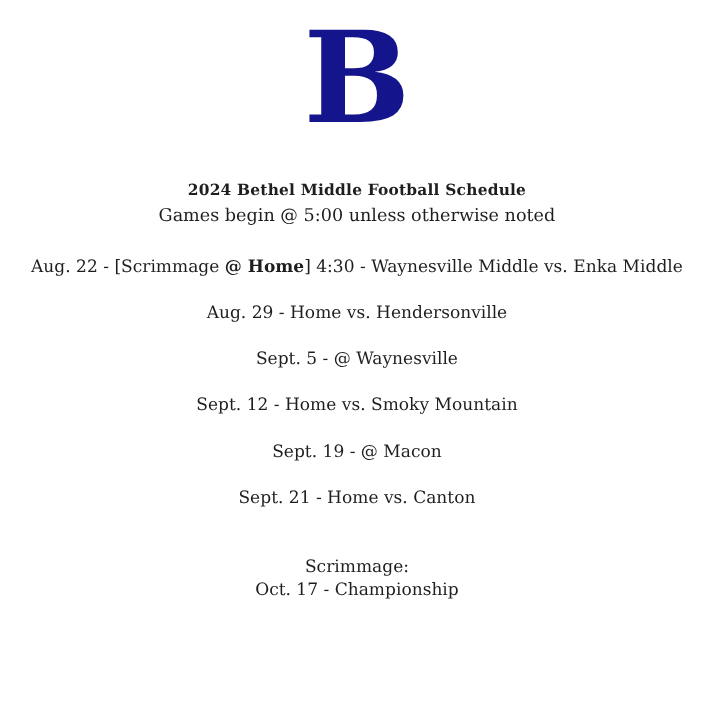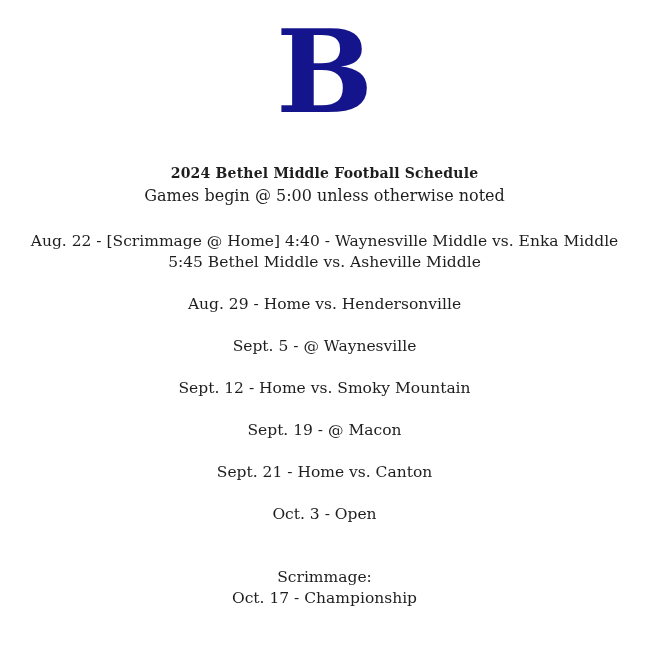--- a/index.html
+++ b/index.html
@@ -40,21 +40,21 @@
     margin-top: 24px;
     font-size: 15.5px;
   }
   .game-line {
     line-height: 21px;
   }
   .game + .game {
     margin-top: 21px;
   }
   .bold-seg {
-    font-weight: normal;
+    font-weight: bold;
   }
   .postseason {
     margin-top: 42px;
   }
 </style>
 </head>
 <body>
 
 <div class="page">
 
@@ -62,35 +62,33 @@
     <span class="logo-letter" style="color: rgb(20, 20, 140);">B</span>
   </div>
 
   <div class="title">2024 Bethel Middle Football Schedule</div>
 
   <div class="subtitle">Games begin @ 5:00 unless otherwise noted</div>
 
   <div class="schedule">
 
     <div class="game">
-      <div class="game-line"><span>Aug. 22 - [Scrimmage </span><span class="bold-seg">@ Home</span><span>] 4:40 - Waynesville Middle vs. Enka Middle</span></div>
-      <div class="game-line">5:45 Bethel Middle vs. Asheville Middle</div>
+      <div class="game-line"><span>Aug. 22 - [Scrimmage </span><span class="bold-seg">@ Home</span><span>] 4:30 - Waynesville Middle vs. Enka Middle</span></div>
     </div>
 
     <div class="game game-line">Aug. 29 - Home vs. Hendersonville</div>
 
     <div class="game game-line">Sept. 5 - @ Waynesville</div>
 
     <div class="game game-line">Sept. 12 - Home vs. Smoky Mountain</div>
 
     <div class="game game-line">Sept. 19 - @ Macon</div>
 
     <div class="game game-line">Sept. 21 - Home vs. Canton</div>
 
-    <div class="game game-line">Oct. 3 - Open</div>
 
     <div class="postseason">
       <div class="game-line">Scrimmage:</div>
       <div class="game-line">Oct. 17 - Championship</div>
     </div>
 
   </div>
 
 </div>
 

